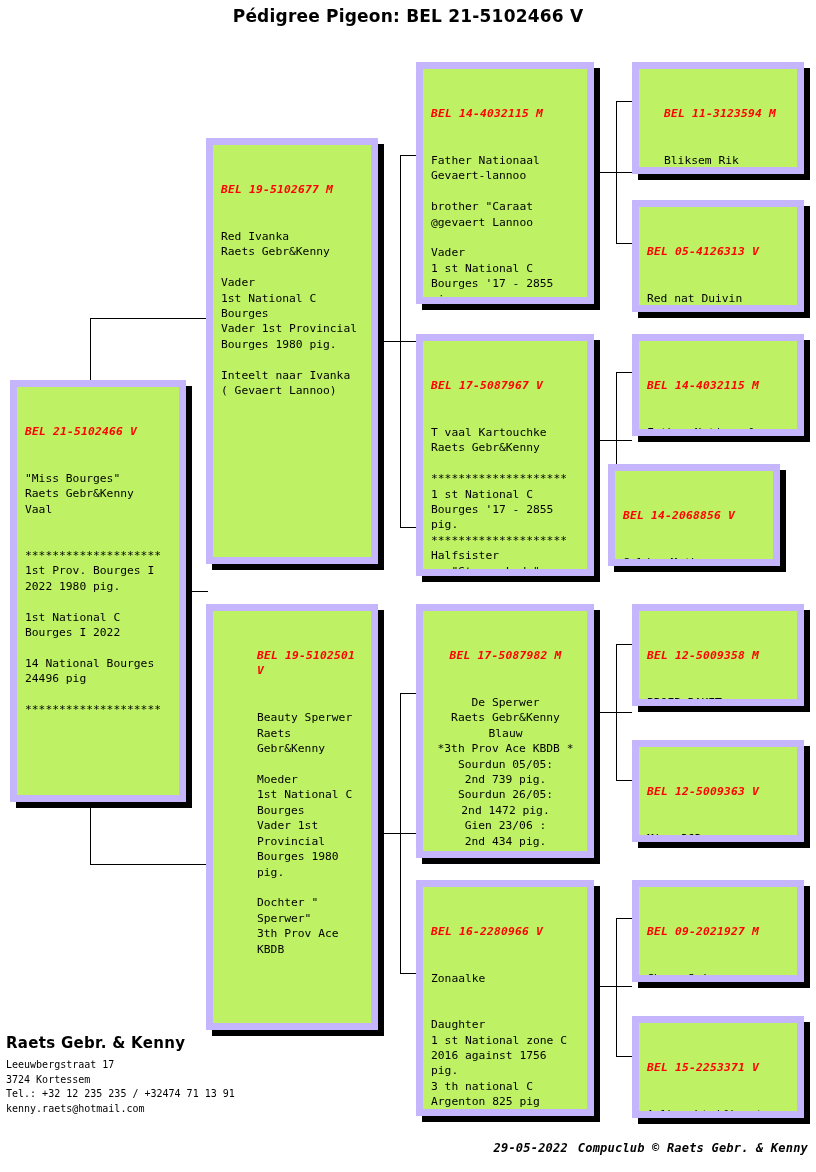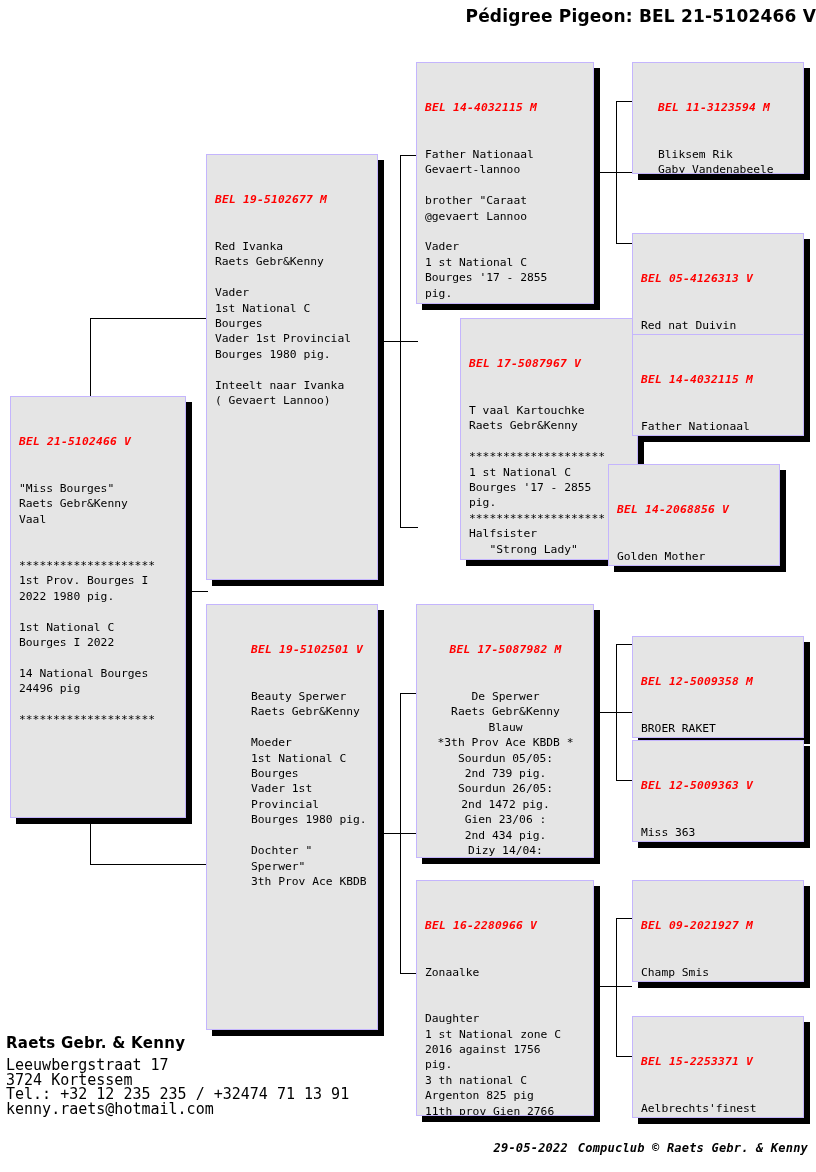--- a/index.html
+++ b/index.html
@@ -13,31 +13,31 @@
     position: relative;
     font-family: "DejaVu Sans Mono", monospace;
     color: #000;
     overflow: hidden;
   }
   .page-title {
     position: absolute;
     top: 6px;
     left: 0;
     width: 816px;
-    text-align: right;
+    text-align: center;
     font-family: "DejaVu Sans", sans-serif;
     font-size: 17px;
     font-weight: bold;
     letter-spacing: 0.2px;
   }
   .card {
     position: absolute;
     box-sizing: border-box;
-    background: #e5e5e5;
-    border: 1px solid #c4b5fd;
+    background: #bef264;
+    border: 7px solid #c4b5fd;
     box-shadow: 6px 6px 0 0 #000;
     padding: 6px 7px 6px 8px;
     font-size: 11.3px;
     line-height: 15.4px;
     white-space: pre-wrap;
     overflow: hidden;
   }
   .card .ring {
     color: #ff0000;
     font-weight: bold;
@@ -64,21 +64,21 @@
     top: 1034px;
     font-family: "DejaVu Sans", sans-serif;
     font-size: 15px;
     font-weight: bold;
     letter-spacing: 0.3px;
   }
   .footer-addr {
     position: absolute;
     left: 6px;
     top: 1058px;
-    font-size: 15px;
+    font-size: 10px;
     line-height: 14.6px;
     white-space: pre-line;
   }
   .footer-right {
     position: absolute;
     right: 8px;
     top: 1141px;
     font-size: 12px;
     font-weight: bold;
     font-style: italic;
@@ -119,41 +119,41 @@
 <div class="ln v" style="left:616px; top:644px; height:136px;"></div>
 <div class="ln h" style="left:594px; top:712px; width:38px;"></div>
 <div class="ln h" style="left:616px; top:644px; width:16px;"></div>
 <div class="ln h" style="left:616px; top:780px; width:16px;"></div>
 
 <div class="ln v" style="left:616px; top:918px; height:138px;"></div>
 <div class="ln h" style="left:594px; top:986px; width:38px;"></div>
 <div class="ln h" style="left:616px; top:918px; width:16px;"></div>
 <div class="ln h" style="left:616px; top:1056px; width:16px;"></div>
 
-<div class="card" style="left:10px; top:380px; width:176px; height:422px;margin-top:16px;">
+<div class="card" style="left:10px; top:380px; width:176px; height:422px;">
   <span class="ring">BEL 21-5102466 V</span>
   <span class="body">"Miss Bourges"
 Raets Gebr&amp;Kenny
 Vaal
 
 
 ********************
 1st Prov. Bourges I
 2022 1980 pig.
 
 1st National C
 Bourges I 2022
 
 14 National Bourges
 24496 pig
 
 ********************</span>
 </div>
 
-<div class="card" style="left:206px; top:154px; width:172px; height:426px;">
+<div class="card" style="left:206px; top:138px; width:172px; height:426px;">
   <span class="ring">BEL 19-5102677 M</span>
   <span class="body">Red Ivanka
 Raets Gebr&amp;Kenny
 
 Vader
 1st National C
 Bourges
 Vader 1st Provincial
 Bourges 1980 pig.
 
@@ -186,21 +186,21 @@
 
 Vader
 1 st National C
 Bourges '17 - 2855
 pig.
 Grootvader
 1st Prov. Bourges
 2022</span>
 </div>
 
-<div class="card" style="left:416px; top:318px; width:178px; height:242px;margin-left:44px;">
+<div class="card" style="left:416px; top:334px; width:178px; height:242px;">
   <span class="ring">BEL 17-5087967 V</span>
   <span class="body">T vaal Kartouchke
 Raets Gebr&amp;Kenny
 
 ********************
 1 st National C
 Bourges '17 - 2855
 pig.
 ********************
 Halfsister
@@ -246,21 +246,21 @@
 
 <div class="card" style="left:632px; top:62px; width:172px; height:112px;padding-left:25px;">
   <span class="ring">BEL 11-3123594 M</span>
   <span class="body">Bliksem Rik
 Gaby Vandenabeele
 
 Father:
 "Caraat" 7th best</span>
 </div>
 
-<div class="card" style="left:632px; top:200px; width:172px; height:112px;margin-top:33px;">
+<div class="card" style="left:632px; top:200px; width:172px; height:112px;">
   <span class="ring">BEL 05-4126313 V</span>
   <span class="body">Red nat Duivin
 Gevaert Lannoo
 
 Topbreedinghen:
 Mother "Caraat"</span>
 </div>
 
 <div class="card" style="left:632px; top:334px; width:172px; height:102px;">
   <span class="ring">BEL 14-4032115 M</span>
@@ -273,21 +273,21 @@
 
 <div class="card" style="left:608px; top:464px; width:172px; height:102px;">
   <span class="ring">BEL 14-2068856 V</span>
   <span class="body">Golden Mother
 Raets Gebr &amp; Kenny
 
 Mother
 1st Nat.Ace KBDB '18</span>
 </div>
 
-<div class="card" style="left:632px; top:636px; width:172px; height:102px;">
+<div class="card" style="left:632px; top:604px; width:172px; height:102px;">
   <span class="ring">BEL 12-5009358 M</span>
   <span class="body">BROER RAKET
 Raets Gebr&amp;Kenny
 
 Broer 1st provincial
 Orléans 2012</span>
 </div>
 
 <div class="card" style="left:632px; top:740px; width:172px; height:102px;">
   <span class="ring">BEL 12-5009363 V</span>

